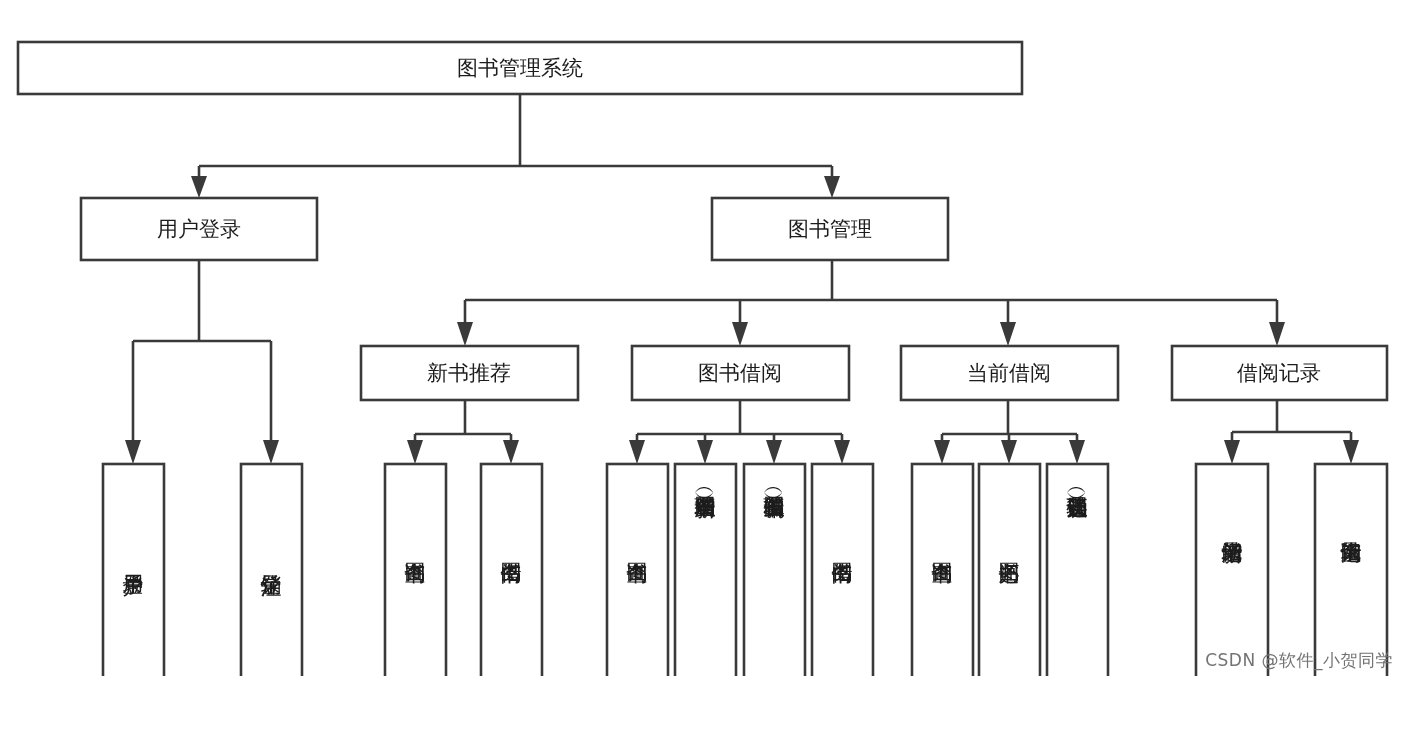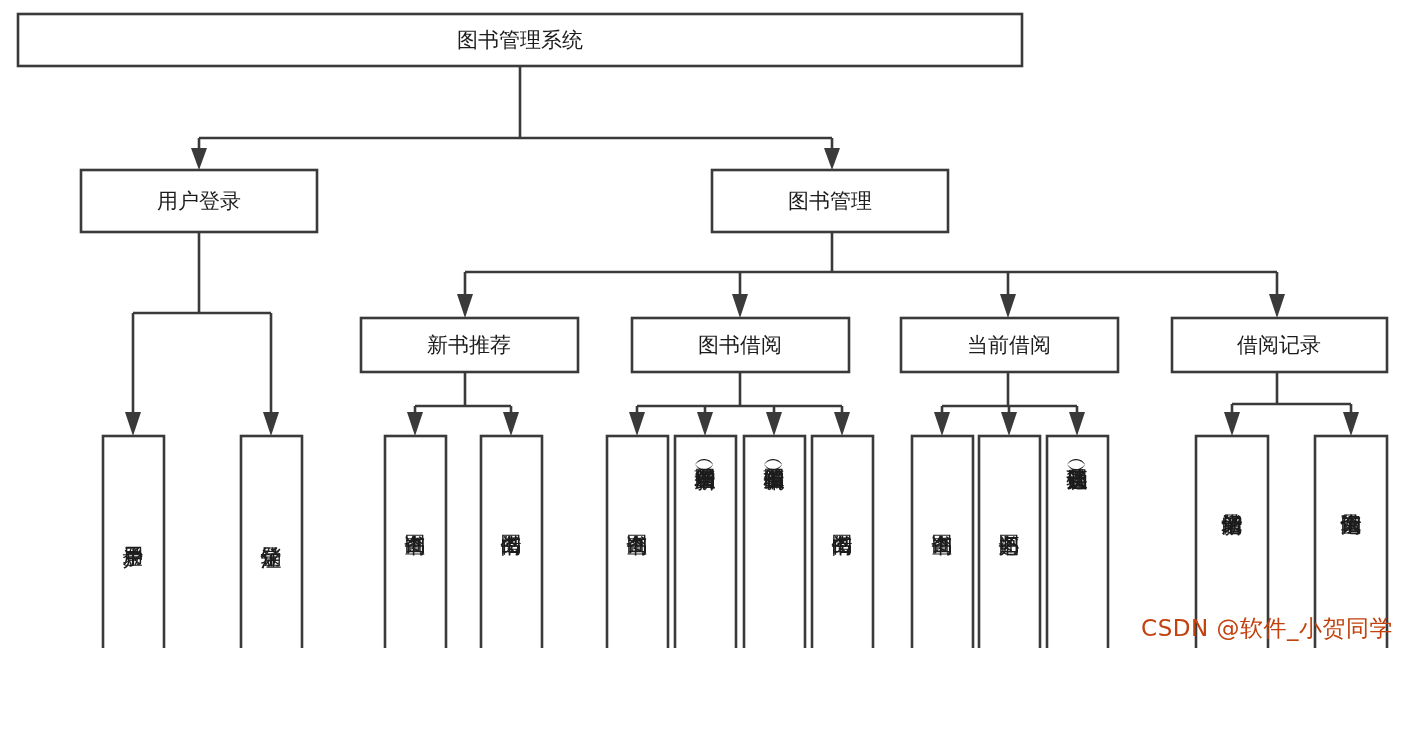--- a/index.html
+++ b/index.html
@@ -10,20 +10,21 @@
   }
   body {
     font-family: "DejaVu Sans", "Liberation Sans", sans-serif;
   }
   #diagram-root {
     position: relative;
     width: 1405px;
     height: 648px;
     background: #ffffff;
     overflow: hidden;
+    margin-top: 28px;
   }
   svg.flow {
     position: absolute;
     left: 0;
     top: 0;
     width: 1405px;
     height: 747px;
     display: block;
   }
   .box-rect {
@@ -51,22 +52,22 @@
   .node-label-vert {
     fill: #1c1c1c;
     font-family: "DejaVu Sans", "Liberation Sans", sans-serif;
     font-size: 21px;
     text-anchor: middle;
   }
   .watermark {
     position: absolute;
     right: 12px;
     bottom: 4px;
-    color: #c2410c;
-    font-size: 23px;
+    color: #737373;
+    font-size: 17px;
     font-family: "DejaVu Sans", "Liberation Sans", sans-serif;
     letter-spacing: 0.5px;
     white-space: nowrap;
     user-select: none;
   }
 </style>
 </head>
 <body>
 
 <div id="diagram-root">

